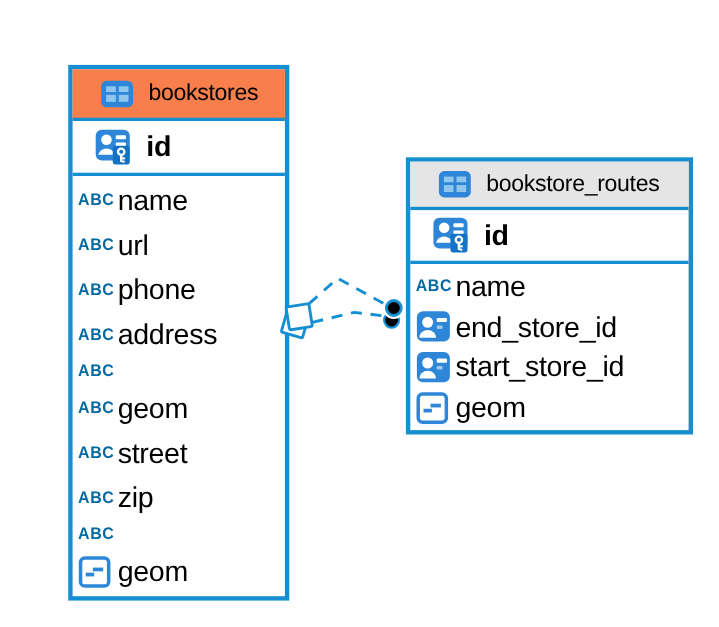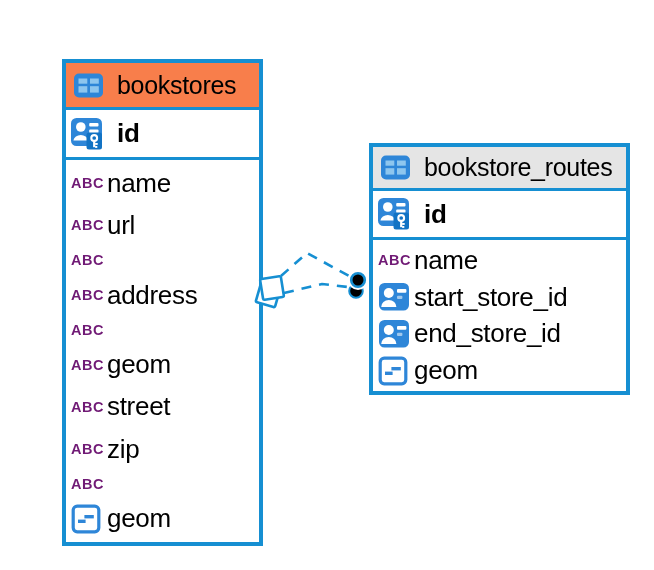--- a/index.html
+++ b/index.html
@@ -6,38 +6,38 @@
   html,body { width:654px; height:570px; background:#ffffff; overflow:hidden;
               font-family:"Liberation Sans", sans-serif; color:#000; }
   .canvas { position:relative; width:654px; height:570px; background:#fff; }
 
   .erd-table { position:absolute; background:#fff; border:4px solid #168fd2;
                display:flex; flex-direction:column; z-index:1; }
   .erd-table.bookstores { left:62px; top:59px; width:201px; height:487px; }
   .erd-table.routes     { left:369px; top:143px; width:261px; height:252px; }
 
   .tbl-header { flex:0 0 auto; display:flex; align-items:center; gap:13px;
-                padding-left:7px; border-bottom:3px solid #168fd2;
-                font-size:25px; font-weight:400; letter-spacing:-0.3px; }
+                padding-left:25px; border-bottom:3px solid #168fd2;
+                font-size:21px; font-weight:400; letter-spacing:-0.3px; }
   .bookstores .tbl-header { height:47px; background:#f87e4b; }
   .routes .tbl-header     { height:44px; background:#e5e5e5; }
 
   .pk-row { flex:0 0 auto; display:flex; align-items:center; gap:11px;
-            padding-left:2px; border-bottom:3px solid #168fd2;
+            padding-left:18px; border-bottom:3px solid #168fd2;
             font-size:26px; font-weight:700; letter-spacing:-0.3px; }
   .bookstores .pk-row { height:50px; }
   .routes .pk-row     { height:49px; }
 
   .fields { flex:1 1 auto; display:flex; flex-direction:column;
             padding:2px 0 2px 0; }
   .field-row { flex:1 1 auto; display:flex; align-items:center;
                padding-left:3px; font-size:26px; letter-spacing:-0.3px; }
   .type-cell { flex:0 0 38px; display:flex; align-items:center; justify-content:flex-start; padding-left:2px; }
 
-  .abc { font-size:14.5px; font-weight:700; color:#701a75; letter-spacing:0.5px;
+  .abc { font-size:14.5px; font-weight:700; color:#0369a1; letter-spacing:0.5px;
          font-family:"Liberation Sans", sans-serif; transform:scaleY(1.05); }
 
   .connector-layer { position:absolute; left:0; top:0; width:654px; height:570px;
                      z-index:5; pointer-events:none; }
 </style>
 </head>
 <body>
 
 <div class="canvas">
 
@@ -81,20 +81,21 @@
       <div class="field-row">
         <span class="type-cell">
             <span class="abc">ABC</span>
           </span>
         <span>url</span>
       </div>
       <div class="field-row">
         <span class="type-cell">
             <span class="abc">ABC</span>
           </span>
+        <span>phone</span>
       </div>
       <div class="field-row">
         <span class="type-cell">
             <span class="abc">ABC</span>
           </span>
         <span>address</span>
       </div>
       <div class="field-row">
         <span class="type-cell">
             <span class="abc">ABC</span>
@@ -176,33 +177,33 @@
       <div class="field-row">
         <span class="type-cell">
           <svg width="32" height="30" viewBox="0 0 32 30">
             <rect x="1" y="1" width="30" height="27.5" rx="5.5" fill="#2e86d8"></rect>
             <circle cx="10.8" cy="11" r="5" fill="#fff"></circle>
             <path d="M3.2 25 a7.6 7 0 0 1 15.2 0 z" fill="#fff"></path>
             <rect x="19" y="7" width="9.4" height="3.8" rx="1" fill="#fff"></rect>
             <rect x="19" y="13.8" width="5.4" height="3.2" rx="1" fill="#fff" opacity="0.55"></rect>
           </svg>
         </span>
-        <span>start_store_id</span>
+        <span>end_store_id</span>
       </div>
       <div class="field-row">
         <span class="type-cell">
           <svg width="32" height="30" viewBox="0 0 32 30">
             <rect x="1" y="1" width="30" height="27.5" rx="5.5" fill="#2e86d8"></rect>
             <circle cx="10.8" cy="11" r="5" fill="#fff"></circle>
             <path d="M3.2 25 a7.6 7 0 0 1 15.2 0 z" fill="#fff"></path>
             <rect x="19" y="7" width="9.4" height="3.8" rx="1" fill="#fff"></rect>
             <rect x="19" y="13.8" width="5.4" height="3.2" rx="1" fill="#fff" opacity="0.55"></rect>
           </svg>
         </span>
-        <span>end_store_id</span>
+        <span>start_store_id</span>
       </div>
       <div class="field-row">
         <span class="type-cell">
           <svg width="30" height="30" viewBox="0 0 30 30">
             <rect x="2.2" y="2.2" width="25.6" height="25.6" rx="4" fill="none" stroke="#2e86d8" stroke-width="3.2"></rect>
             <rect x="7" y="15.6" width="7.6" height="3.4" fill="#2e86d8"></rect>
             <rect x="13.4" y="11" width="9.4" height="3.4" fill="#2e86d8"></rect>
           </svg>
         </span>
         <span>geom</span>

